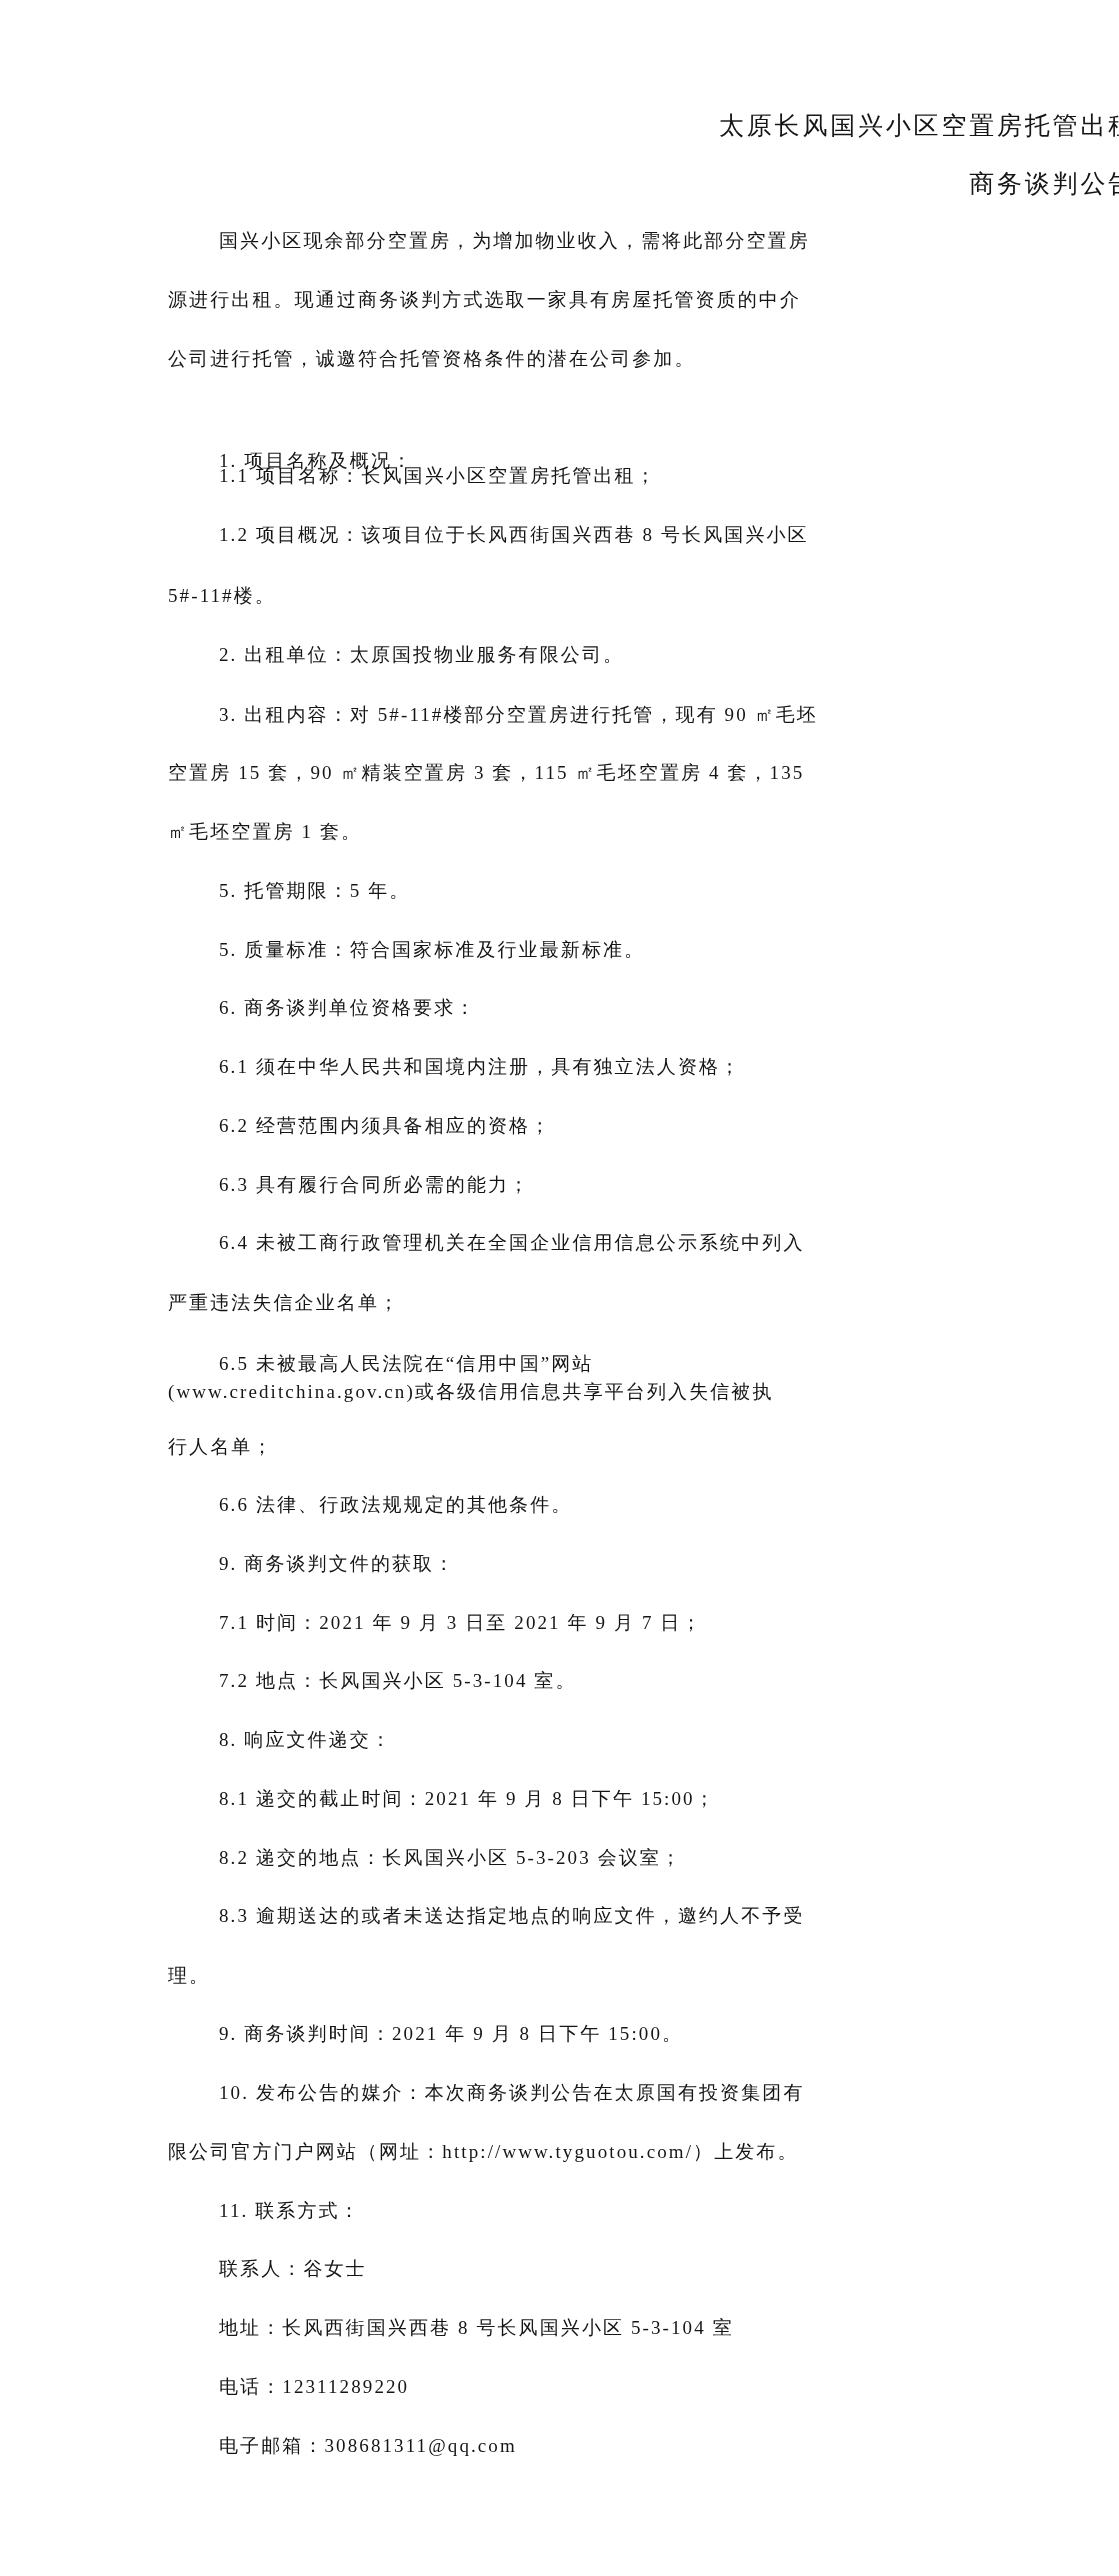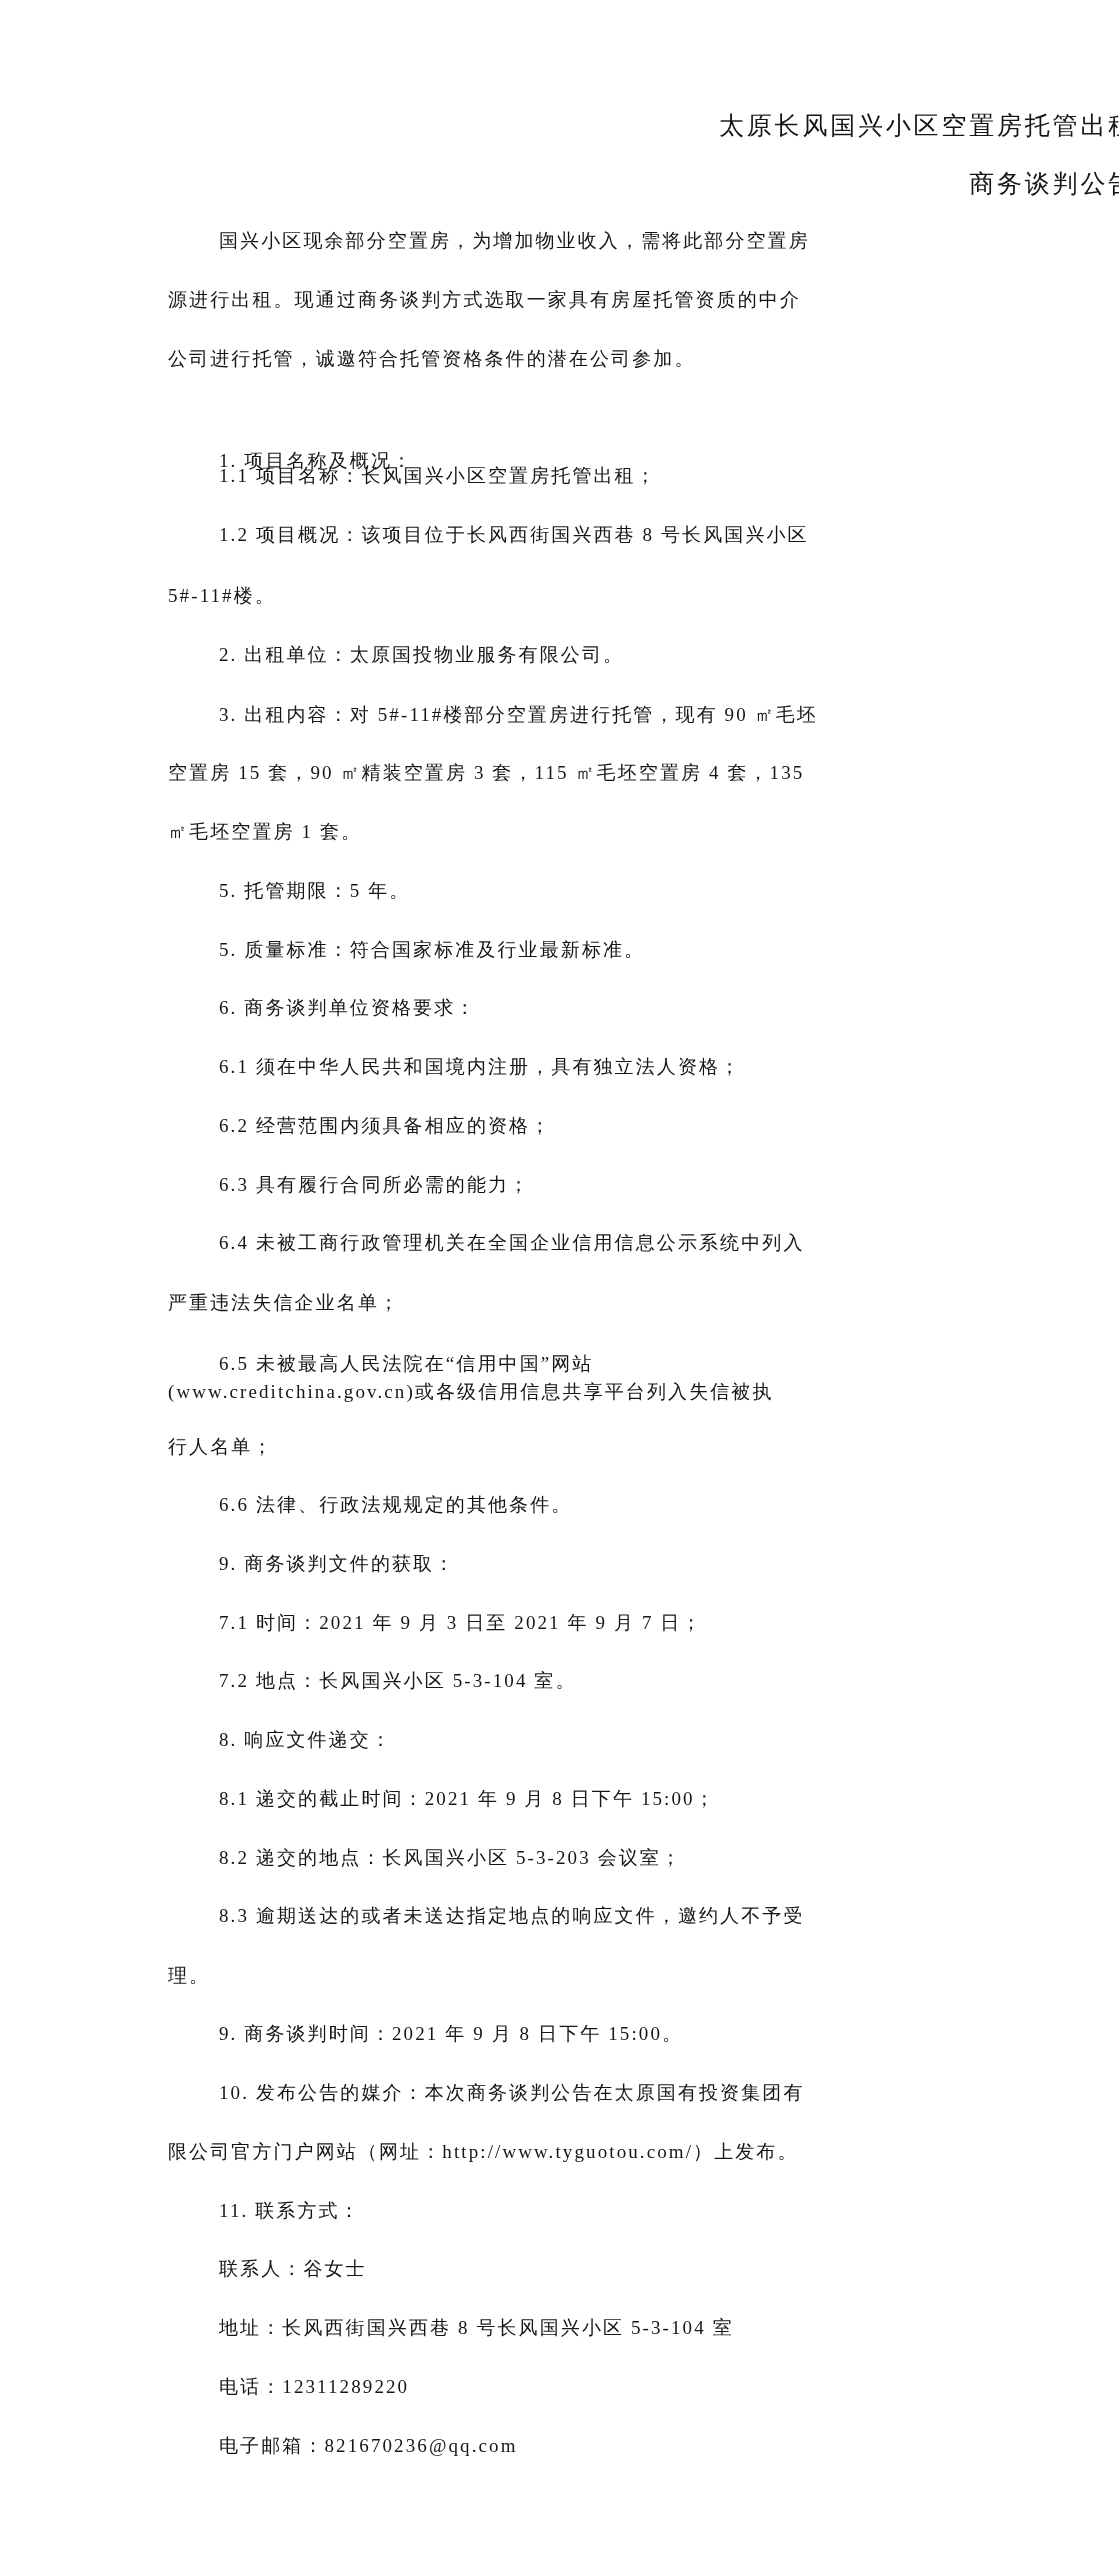--- a/index.html
+++ b/index.html
@@ -68,16 +68,16 @@
       <div class="doc-line indent" style="top: 1848px;">8.2 递交的地点：长风国兴小区 5-3-203 会议室；</div>
       <div class="doc-line indent" style="top: 1906px;">8.3 逾期送达的或者未送达指定地点的响应文件，邀约人不予受</div>
       <div class="doc-line" style="top: 1966px;">理。</div>
       <div class="doc-line indent" style="top: 2024px;">9. 商务谈判时间：2021 年 9 月 8 日下午 15:00。</div>
       <div class="doc-line indent" style="top: 2083px;">10. 发布公告的媒介：本次商务谈判公告在太原国有投资集团有</div>
       <div class="doc-line" style="top: 2142px;">限公司官方门户网站（网址：http://www.tyguotou.com/）上发布。</div>
       <div class="doc-line indent" style="top: 2201px;">11. 联系方式：</div>
       <div class="doc-line indent" style="top: 2259px;">联系人：谷女士</div>
       <div class="doc-line indent" style="top: 2318px;">地址：长风西街国兴西巷 8 号长风国兴小区 5-3-104 室</div>
       <div class="doc-line indent" style="top: 2377px;">电话：12311289220</div>
-      <div class="doc-line indent" style="top: 2436px;">电子邮箱：821670236@qq.com</div>
+      <div class="doc-line indent" style="top: 2436px;">电子邮箱：308681311@qq.com</div>
     </div>
 </div>
 
 
 </body></html>

